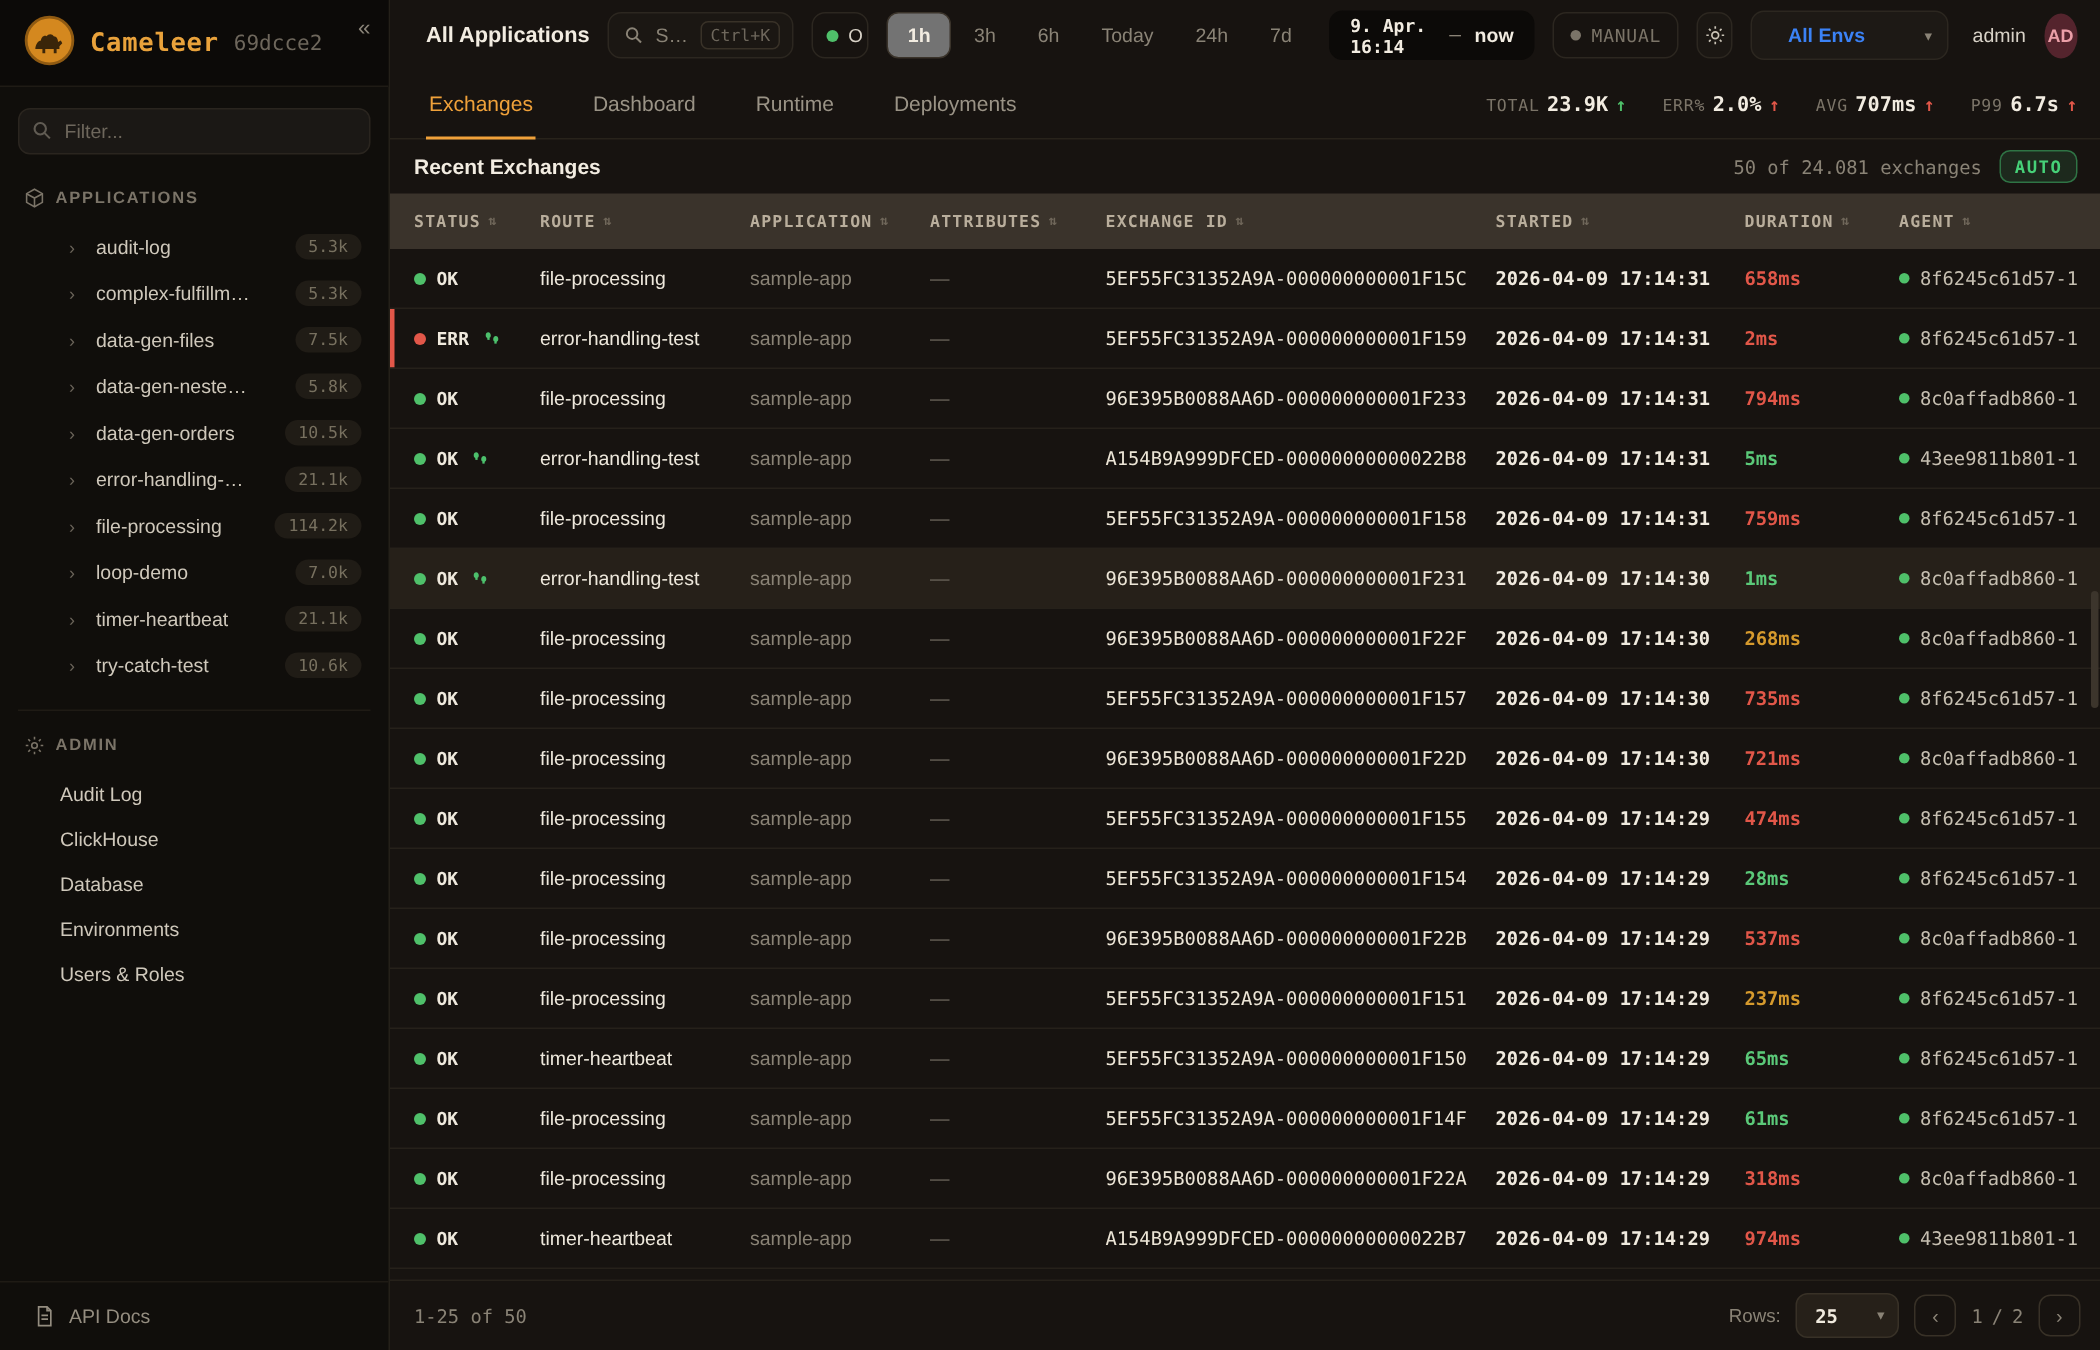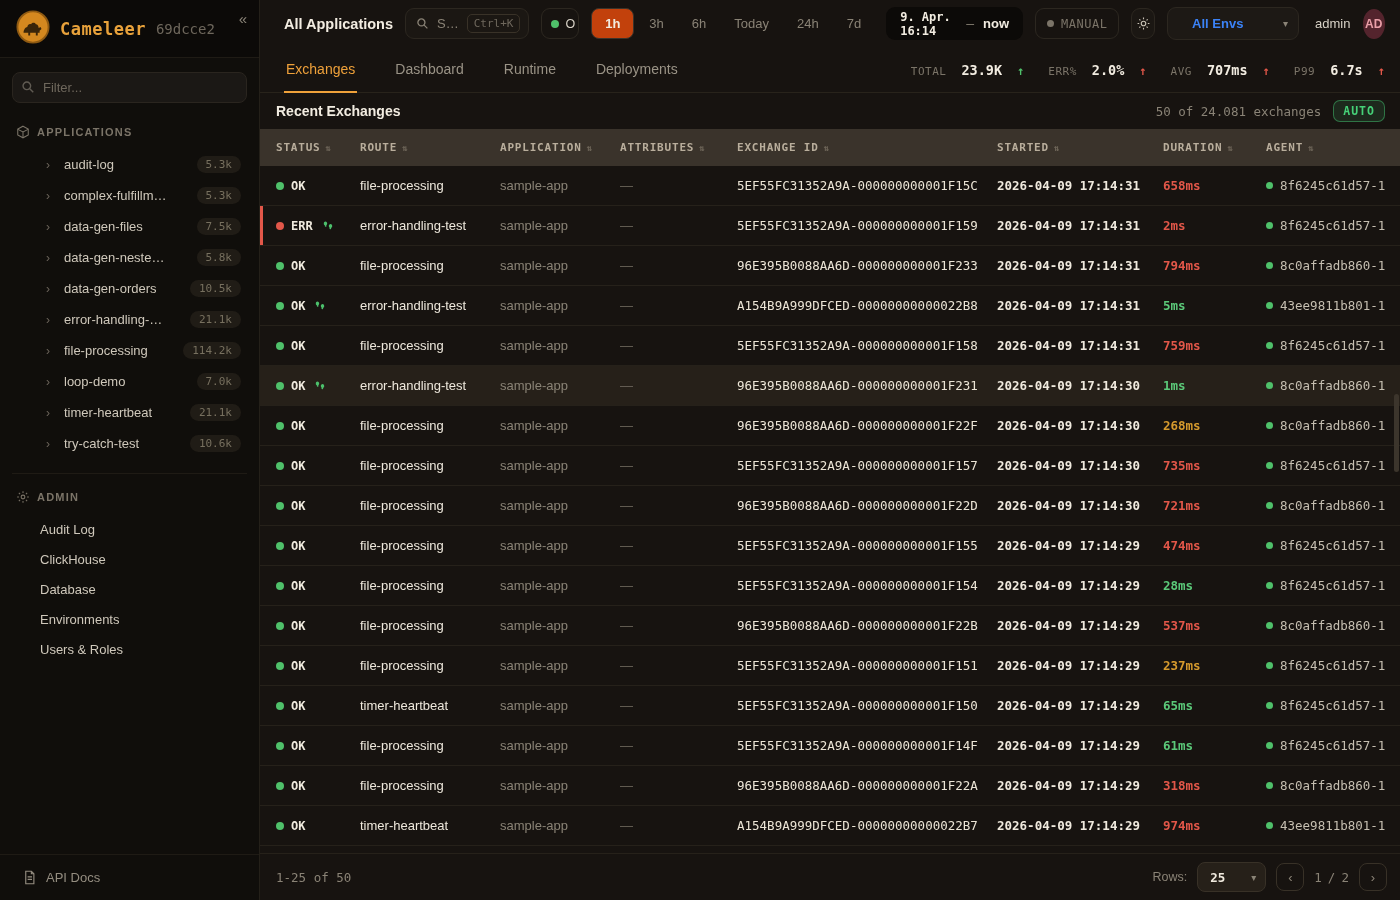--- a/index.html
+++ b/index.html
@@ -49,21 +49,21 @@
   .search-pill { display:flex; align-items:center; gap:8px; height:31px; background:#1b1713;
                  border:1px solid #2c2720; border-radius:9px; padding:0 8px 0 10px; cursor:pointer; }
   .search-txt { color:#8a8376; font-size:13px; }
   .kbd { border:1px solid #393228; border-radius:5px; padding:2px 6px; color:#6e675c;
          font-family:"DejaVu Sans Mono", monospace; font-size:11px; }
   .live-pill { display:flex; align-items:center; gap:6px; height:31px; border:1px solid #2c2720;
                border-radius:9px; padding:0 9px; color:#d8d2c7; font-size:12.5px; cursor:pointer; overflow:hidden; }
   .seg-group { display:flex; align-items:center; gap:2px; }
   .seg { height:31px; display:flex; align-items:center; padding:0 13px; color:#8a8376; font-size:13px;
          border-radius:8px; cursor:pointer; font-weight:500; }
-  .seg--active { background:#c2410c; border:1px solid #3a332a; color:#f2ece1; font-weight:bold; }
+  .seg--active { background:#737373; border:1px solid #3a332a; color:#f2ece1; font-weight:bold; }
   .date-pill { height:33px; background:#0c0a08; border-radius:9px; display:flex; align-items:center;
                gap:9px; padding:0 14px; font-family:"DejaVu Sans Mono", monospace; cursor:pointer; }
   .date-from { color:#f2ece1; font-weight:bold; font-size:12px; }
   .date-sep { color:#8a8376; }
   .date-to { color:#f2ece1; font-weight:bold; font-size:13px; font-family:"Liberation Sans",sans-serif; }
   .manual-btn { height:31px; display:flex; align-items:center; gap:7px; border:1px solid #2c2720;
                 border-radius:9px; padding:0 11px; color:#7b7468; cursor:pointer;
                 font-family:"DejaVu Sans Mono", monospace; font-size:12px; letter-spacing:.5px; }
   .dot-gray { width:7px; height:7px; border-radius:50%; background:#7b7468; }
   .icon-btn { width:31px; height:31px; border:1px solid #2c2720; border-radius:9px; display:flex;
@@ -78,21 +78,21 @@
             display:flex; align-items:center; justify-content:center; font-weight:bold; font-size:12px;
             cursor:pointer; }
 
   .tabsrow { height:46px; display:flex; align-items:center; padding:0 16px 0 24px;
              border-bottom:1px solid #28231b; flex-shrink:0; }
   .tabs { display:flex; height:100%; gap:36px; }
   .tab { display:flex; align-items:center; color:#9a9386; font-size:14px; cursor:pointer;
          border-bottom:2px solid transparent; padding:0 2px; margin-bottom:-1px; }
   .tab--active { color:#efa13a; border-bottom-color:#efa13a; font-weight:500; }
   .statsrow { margin-left:auto; display:flex; gap:24px; align-items:center; }
-  .stat { display:flex; align-items:baseline; gap:15px; font-family:"DejaVu Sans Mono", monospace; }
+  .stat { display:flex; align-items:baseline; gap:5px; font-family:"DejaVu Sans Mono", monospace; }
   .stat-label { color:#7b7468; font-size:11px; letter-spacing:.5px; }
   .stat-value { color:#f2ece1; font-weight:bold; font-size:13.5px; }
   .stat-arrow { font-size:12px; font-weight:bold; }
   .arrow-green { color:#4fc06a; } .arrow-red { color:#e25749; }
 
   .listhead { height:36px; display:flex; align-items:center; padding:0 16px; flex-shrink:0; }
   .list-title { font-weight:bold; font-size:14px; color:#f2ece1; }
   .listhead-right { margin-left:auto; display:flex; align-items:center; gap:12px; }
   .list-summary { color:#8a8376; font-family:"DejaVu Sans Mono", monospace; font-size:12.5px; }
   .auto-badge { color:#46d178; background:rgba(70,209,120,.12); border:1px solid rgba(70,209,120,.45);

